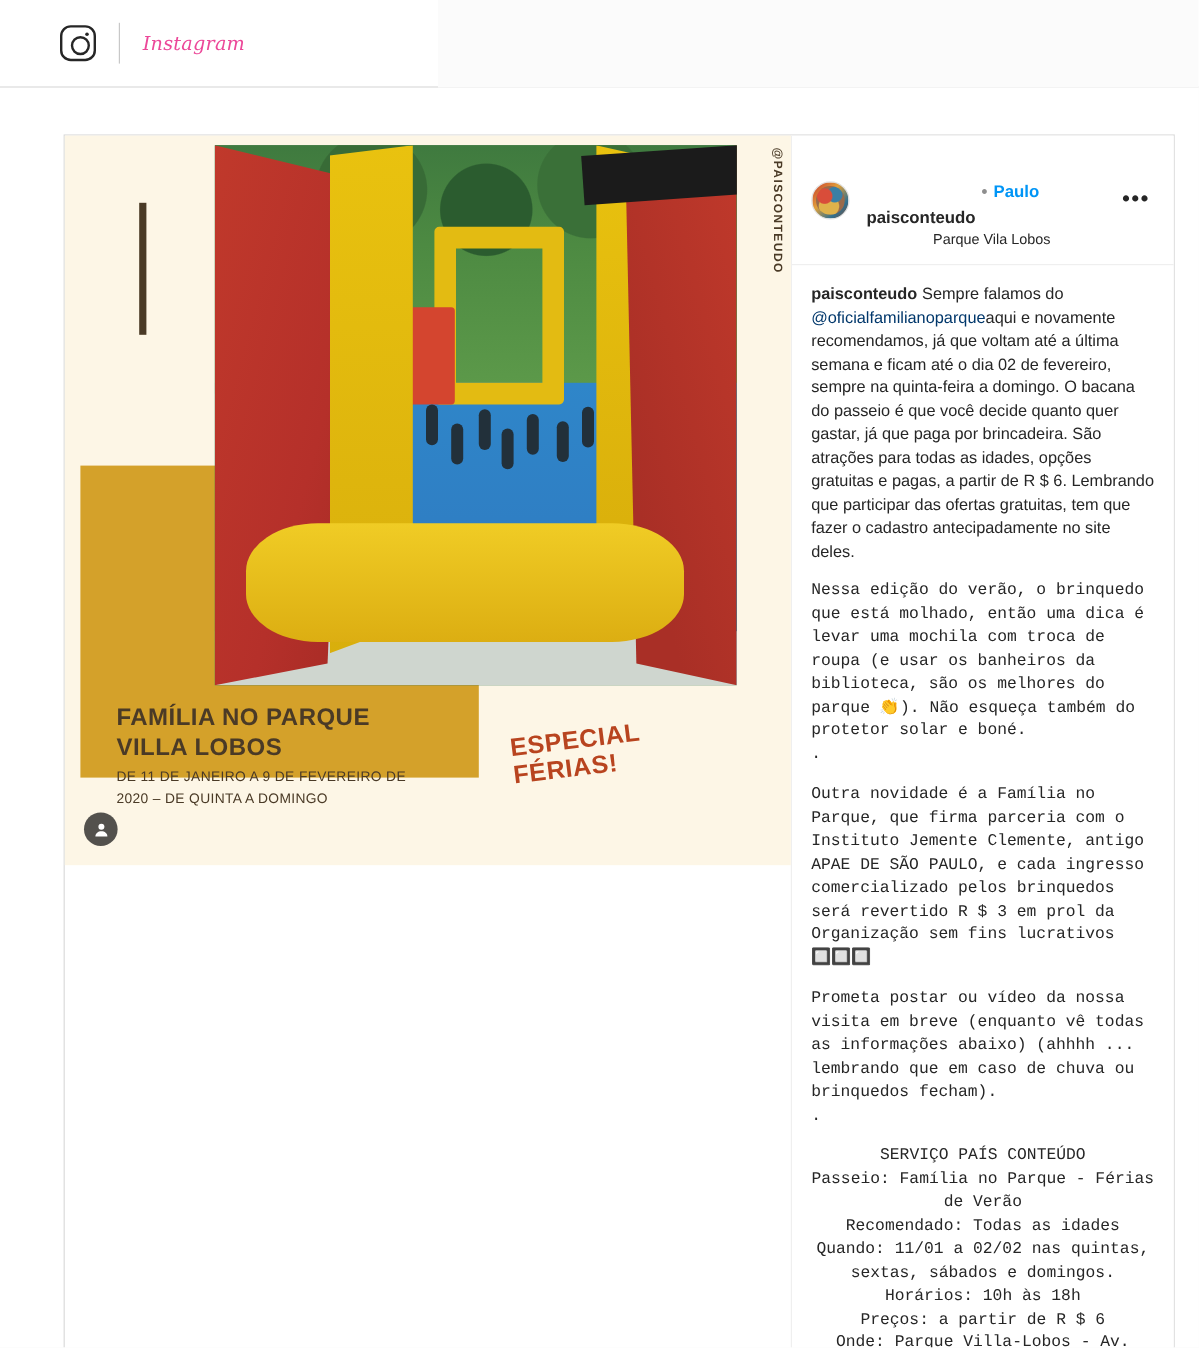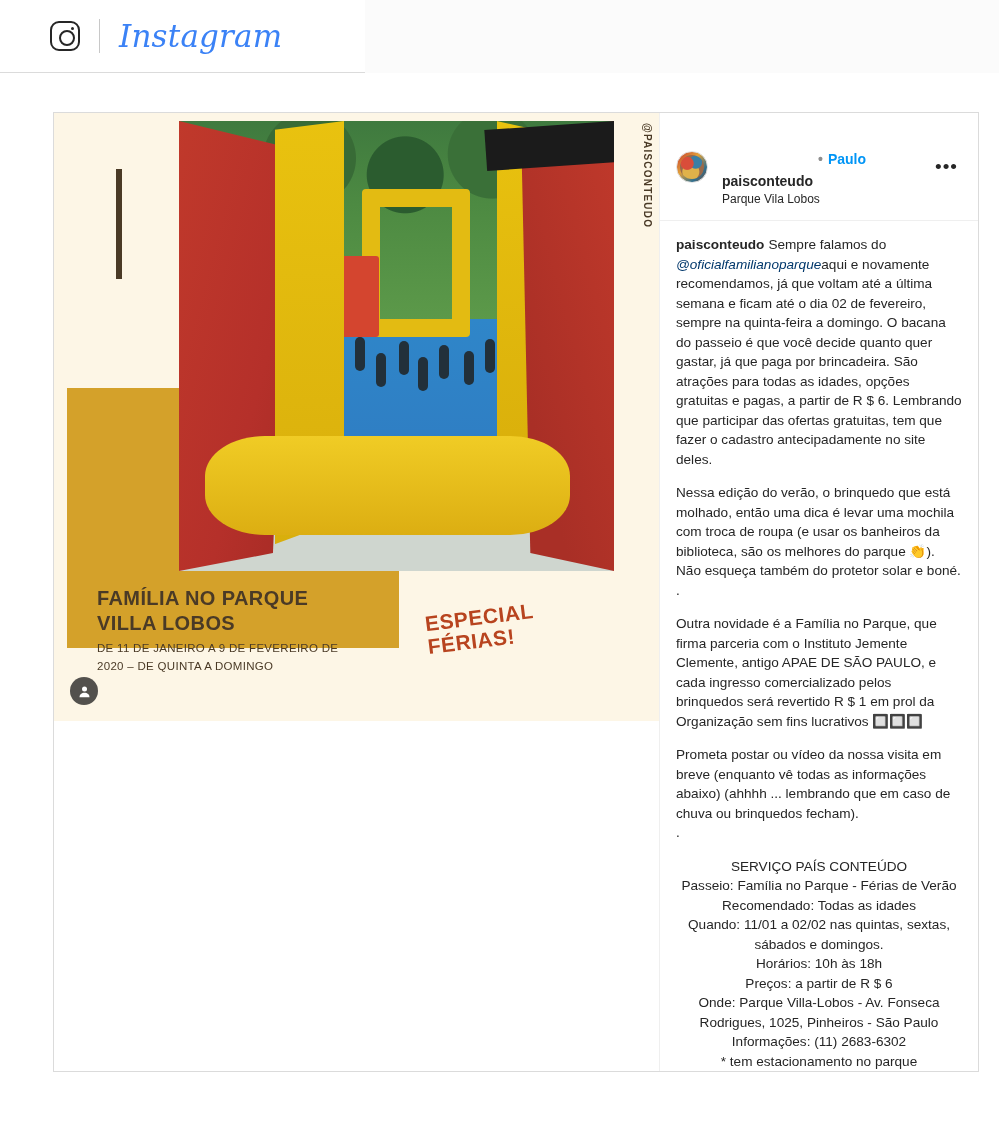--- a/index.html
+++ b/index.html
@@ -61,24 +61,24 @@
     top: 4px;
   }
   .divider-v {
     width: 1px;
     height: 34px;
     background: #c8c8c8;
     margin: 0 19px;
   }
   .wordmark {
     font-family: "DejaVu Serif", serif;
-    font-size: 31px;
+    font-size: 16px;
     font-style: italic;
     letter-spacing: 0.2px;
-    color: #3b82f6;
+    color: #ec4899;
   }
   .topbar-shade {
     position: absolute;
     left: 365px;
     top: 0;
     right: 0;
     height: 73px;
     background: #fbfbfb;
   }
 
@@ -312,20 +312,21 @@
   .dot-sep { color: #8e8e8e; font-weight: 700; }
   .follow-link {
     color: #0095f6;
     font-weight: 700;
     cursor: pointer;
   }
   .location {
     font-size: 12px;
     color: #262626;
     margin-top: 2px;
+    text-align: center;
   }
   .more-btn {
     flex: 0 0 auto;
     font-size: 19px;
     letter-spacing: 1px;
     color: #262626;
     cursor: pointer;
     padding: 0 4px;
     line-height: 10px;
   }
@@ -335,22 +336,22 @@
     font-size: 13.6px;
     line-height: 19.5px;
     color: #262626;
     overflow: hidden;
   }
   .caption-first { margin: 0 0 14px 0; }
   .caption-first .username {
     font-weight: 700;
     margin-right: 4px;
   }
-  .mention { color: #00376b; font-style: italic; }
-  .caption-p { margin: 0 0 14px 0; }
+  .mention { color: #00376b; }
+  .caption-p { margin: 0 0 14px 0; font-family: Liberation Mono, monospace; }
   .caption-p.tight { margin-bottom: 0; text-align: center; }
 
   
   .page-fade {
     position: absolute;
     left: 0;
     top: 774px;
     width: 717px;
     height: 9px;
     background: #fbfbfb;
@@ -451,21 +452,21 @@
         </div>
         <div class="more-btn">•••</div>
       </div>
 
       <div class="caption-area">
         <p class="caption-first">
           <span class="username">paisconteudo</span><span>Sempre falamos do </span><span class="mention">@oficialfamilianoparque</span><span>aqui e novamente recomendamos, já que voltam até a última semana e ficam até o dia 02 de fevereiro, sempre na quinta-feira a domingo. O bacana do passeio é que você decide quanto quer gastar, já que paga por brincadeira. São atrações para todas as idades, opções gratuitas e pagas, a partir de R $ 6. Lembrando que participar das ofertas gratuitas, tem que fazer o cadastro antecipadamente no site deles.</span>
         </p>
         <p class="caption-p" style="white-space:pre-line">Nessa edição do verão, o brinquedo que está molhado, então uma dica é levar uma mochila com troca de roupa (e usar os banheiros da biblioteca, são os melhores do parque 👏). Não esqueça também do protetor solar e boné.
 .</p>
-        <p class="caption-p">Outra novidade é a Família no Parque, que firma parceria com o Instituto Jemente Clemente, antigo APAE DE SÃO PAULO, e cada ingresso comercializado pelos brinquedos será revertido R $ 1 em prol da Organização sem fins lucrativos 🔲🔲🔲</p>
+        <p class="caption-p">Outra novidade é a Família no Parque, que firma parceria com o Instituto Jemente Clemente, antigo APAE DE SÃO PAULO, e cada ingresso comercializado pelos brinquedos será revertido R $ 3 em prol da Organização sem fins lucrativos 🔲🔲🔲</p>
         <p class="caption-p" style="white-space:pre-line">Prometa postar ou vídeo da nossa visita em breve (enquanto vê todas as informações abaixo) (ahhhh ... lembrando que em caso de chuva ou brinquedos fecham).
 .</p>
         <p class="caption-p tight" style="white-space:pre-line">SERVIÇO PAÍS CONTEÚDO
 Passeio: Família no Parque - Férias de Verão
 Recomendado: Todas as idades
 Quando: 11/01 a 02/02 nas quintas, sextas, sábados e domingos.
 Horários: 10h às 18h
 Preços: a partir de R $ 6
 Onde: Parque Villa-Lobos - Av. Fonseca Rodrigues, 1025, Pinheiros - São Paulo
 Informações: (11) 2683-6302

